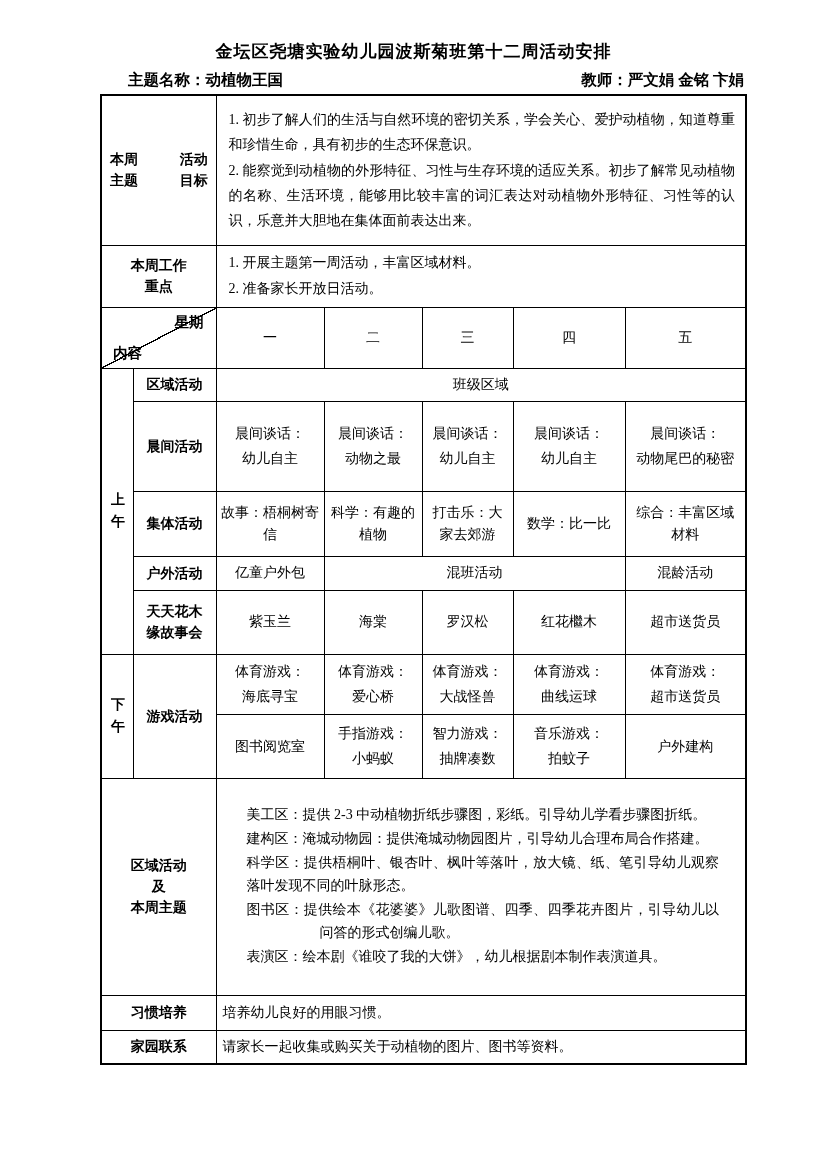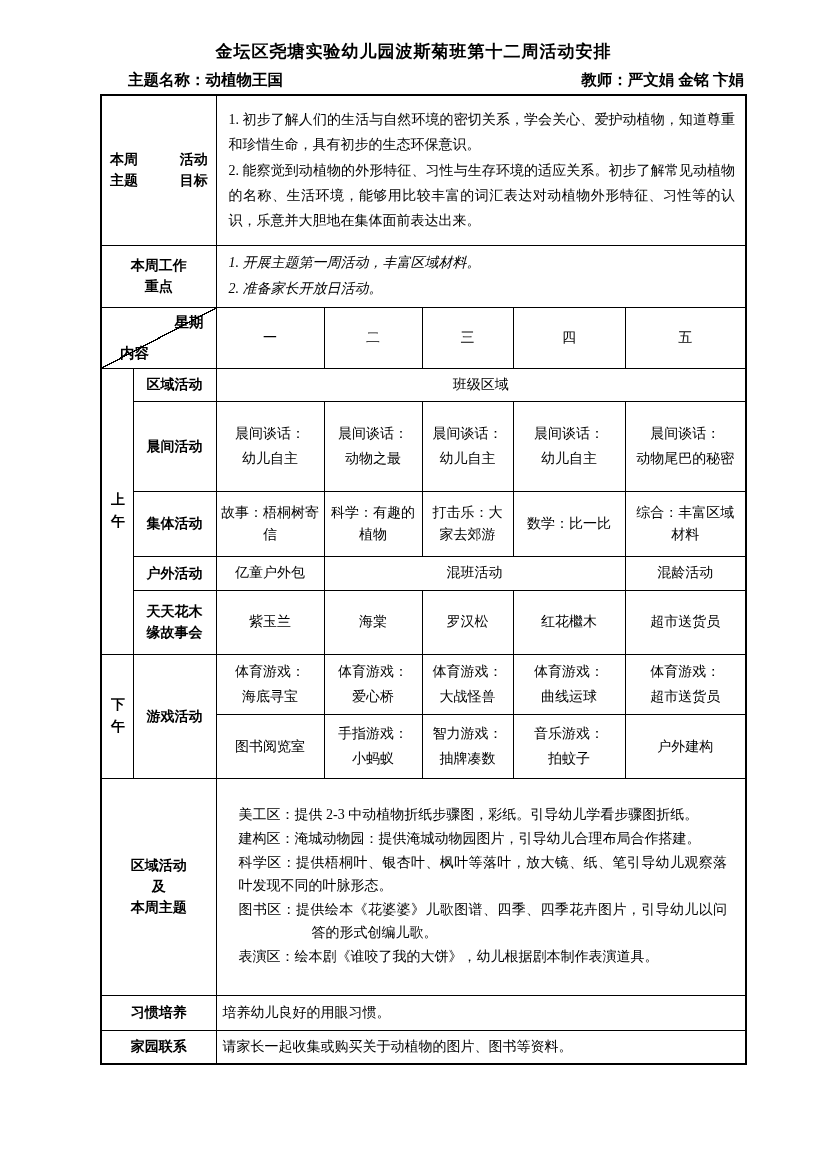--- a/index.html
+++ b/index.html
@@ -8,31 +8,31 @@
   .doc-title{padding-top:40px;text-align:center;font-size:17px;font-weight:bold;letter-spacing:1px;}
   .doc-date{margin-top:11px;text-align:center;font-size:14.5px;font-weight:bold;}
   .theme-row{display:flex;justify-content:space-between;align-items:baseline;
              width:616px;margin:7px 0 3px 128px;font-size:15.5px;font-weight:bold;}
   table{border-collapse:collapse;table-layout:fixed;margin-left:100px;width:645px;border:2px solid #000;}
   td{border:1px solid #000;font-size:14px;vertical-align:middle;padding:2px 4px;overflow:hidden;}
   .hdr{font-weight:bold;text-align:center;padding:2px 1px;line-height:1.5;}
   .c{text-align:center;white-space:pre-line;line-height:1.8;}
   .tight{line-height:1.55;}
   .goals{line-height:1.82;padding:6px 10px 6px 12px;text-align:justify;}
-  .focus{line-height:1.9;padding:4px 6px 4px 12px;font-style:italic;}
+  .focus{line-height:1.9;padding:4px 6px 4px 12px;}
   .guide{line-height:1.64;padding:8px 10px 8px 14px;text-align:justify;}
-  .guide .item{margin:1px 8px;}
+  .guide .item{margin:1px 16px;}
   .guide .hang{padding-left:73px;text-indent:-73px;}
   .vwrap{width:1.1em;margin:0 auto;word-break:break-all;line-height:1.6;font-weight:bold;text-align:right;}
   .lblgap{display:flex;justify-content:center;gap:28px;align-items:flex-end;}
   .diag{position:relative;padding:16px;}
   .diag .line{position:absolute;left:0;top:0;right:0;bottom:0;
       background:linear-gradient(to bottom right,transparent calc(50% - 0.7px),#000 calc(50% - 0.7px),#000 calc(50% + 0.7px),transparent calc(50% + 0.7px));}
   .diag .corner-top{position:absolute;top:5px;right:12px;font-weight:bold;font-size:14.5px;}
-  .diag .corner-bottom{position:absolute;bottom:5px;left:18px;font-weight:bold;font-size:14.5px;}
+  .diag .corner-bottom{position:absolute;bottom:5px;left:11px;font-weight:bold;font-size:14.5px;}
   .valuecell{padding-left:6px;}
 </style>
 </head>
 <body>
 
 <div class="page">
 
   <div class="doc-title">金坛区尧塘实验幼儿园波斯菊班第十二周活动安排</div>
 
   <div class="theme-row">

